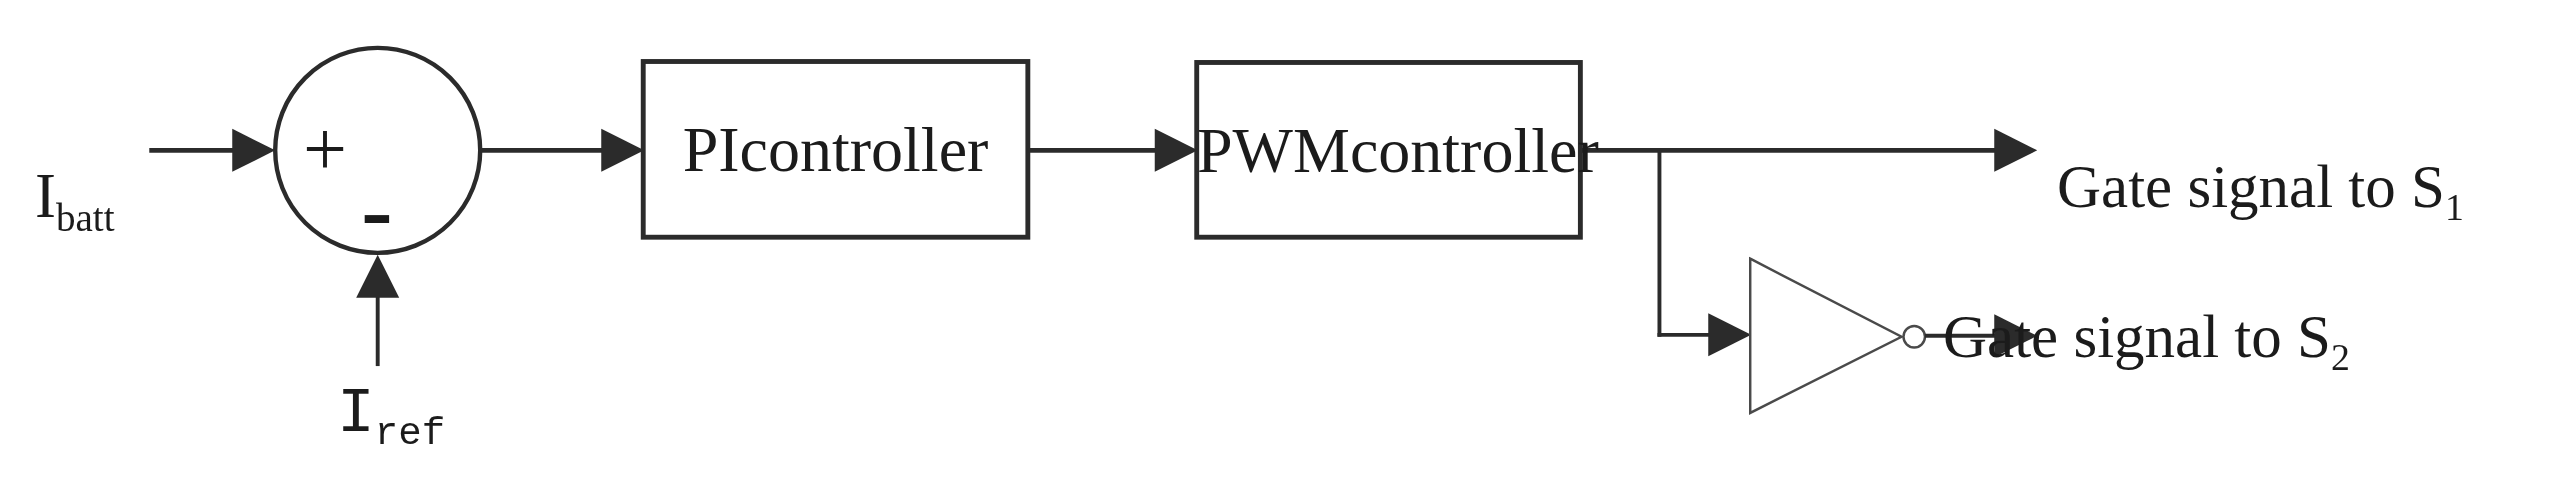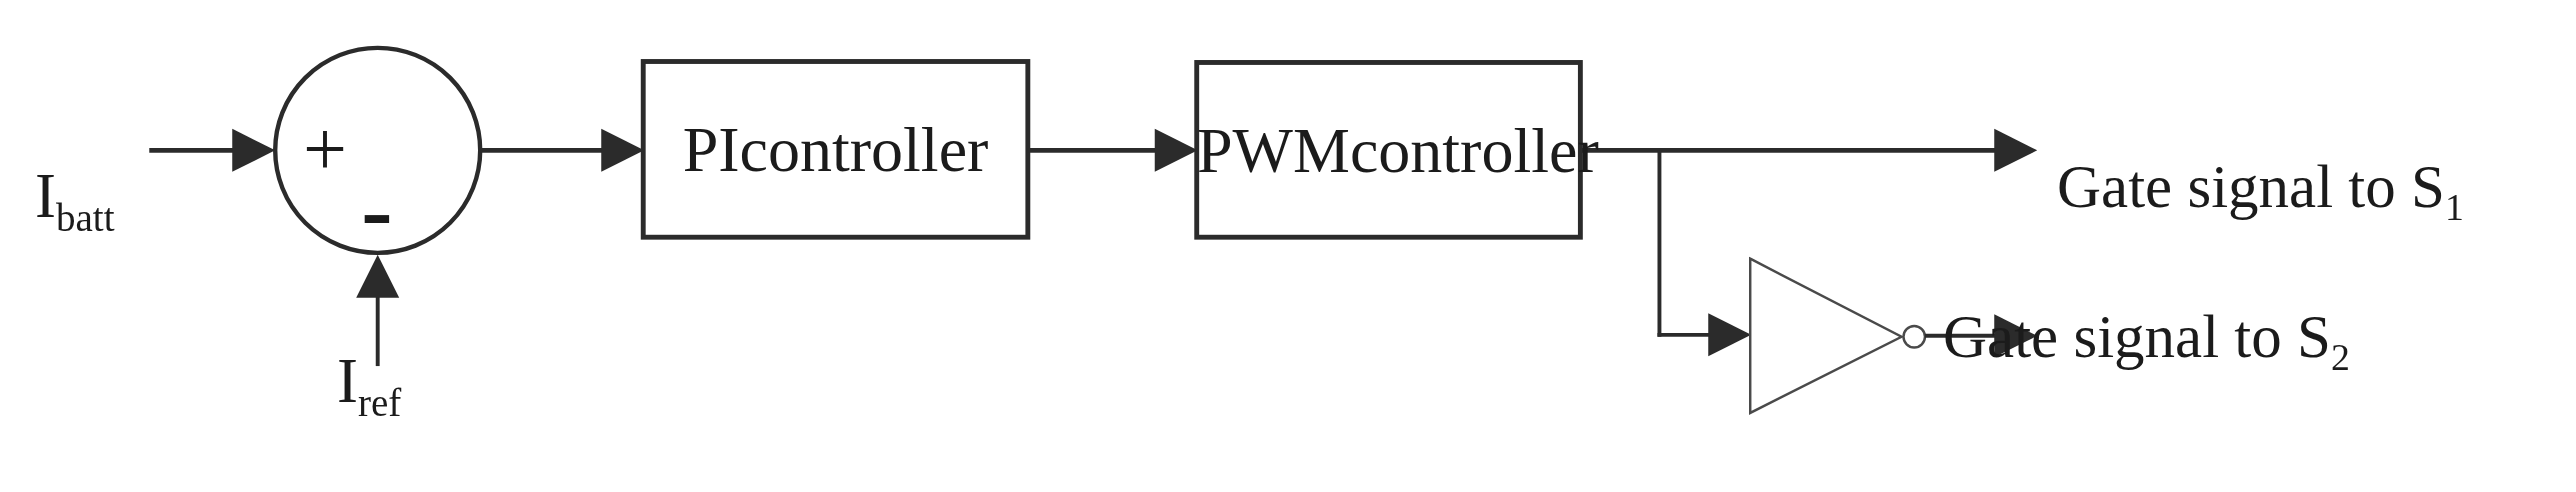--- a/index.html
+++ b/index.html
@@ -103,21 +103,21 @@
     <g>
       <line class="wire-thin" x1="1971" y1="344" x2="2044" y2="344"></line>
       <polygon class="head" points="2086,344 2042,322 2042,366"></polygon>
     </g>
   </svg>
 
   <div class="label" style="left:35px; top:158px;margin-top:43px;">
     <span>I</span><sub>batt</sub>
   </div>
 
-  <div class="label" style="left:337px; top:386px;">
+  <div class="label" style="left:337px; top:418px;font-family:Liberation Mono, monospace;">
     <span>I</span><sub>ref</sub>
   </div>
 
   <div class="signlabel plus" style="left:325px; top:149px;">+</div>
   <div class="signlabel minus" style="left:377px; top:209px;">-</div>
 
   <div class="blocklabel" style="left:643px; top:62px; width:385px; height:176px;">
     <span>PI</span>
     <span>controller</span>
   </div>

